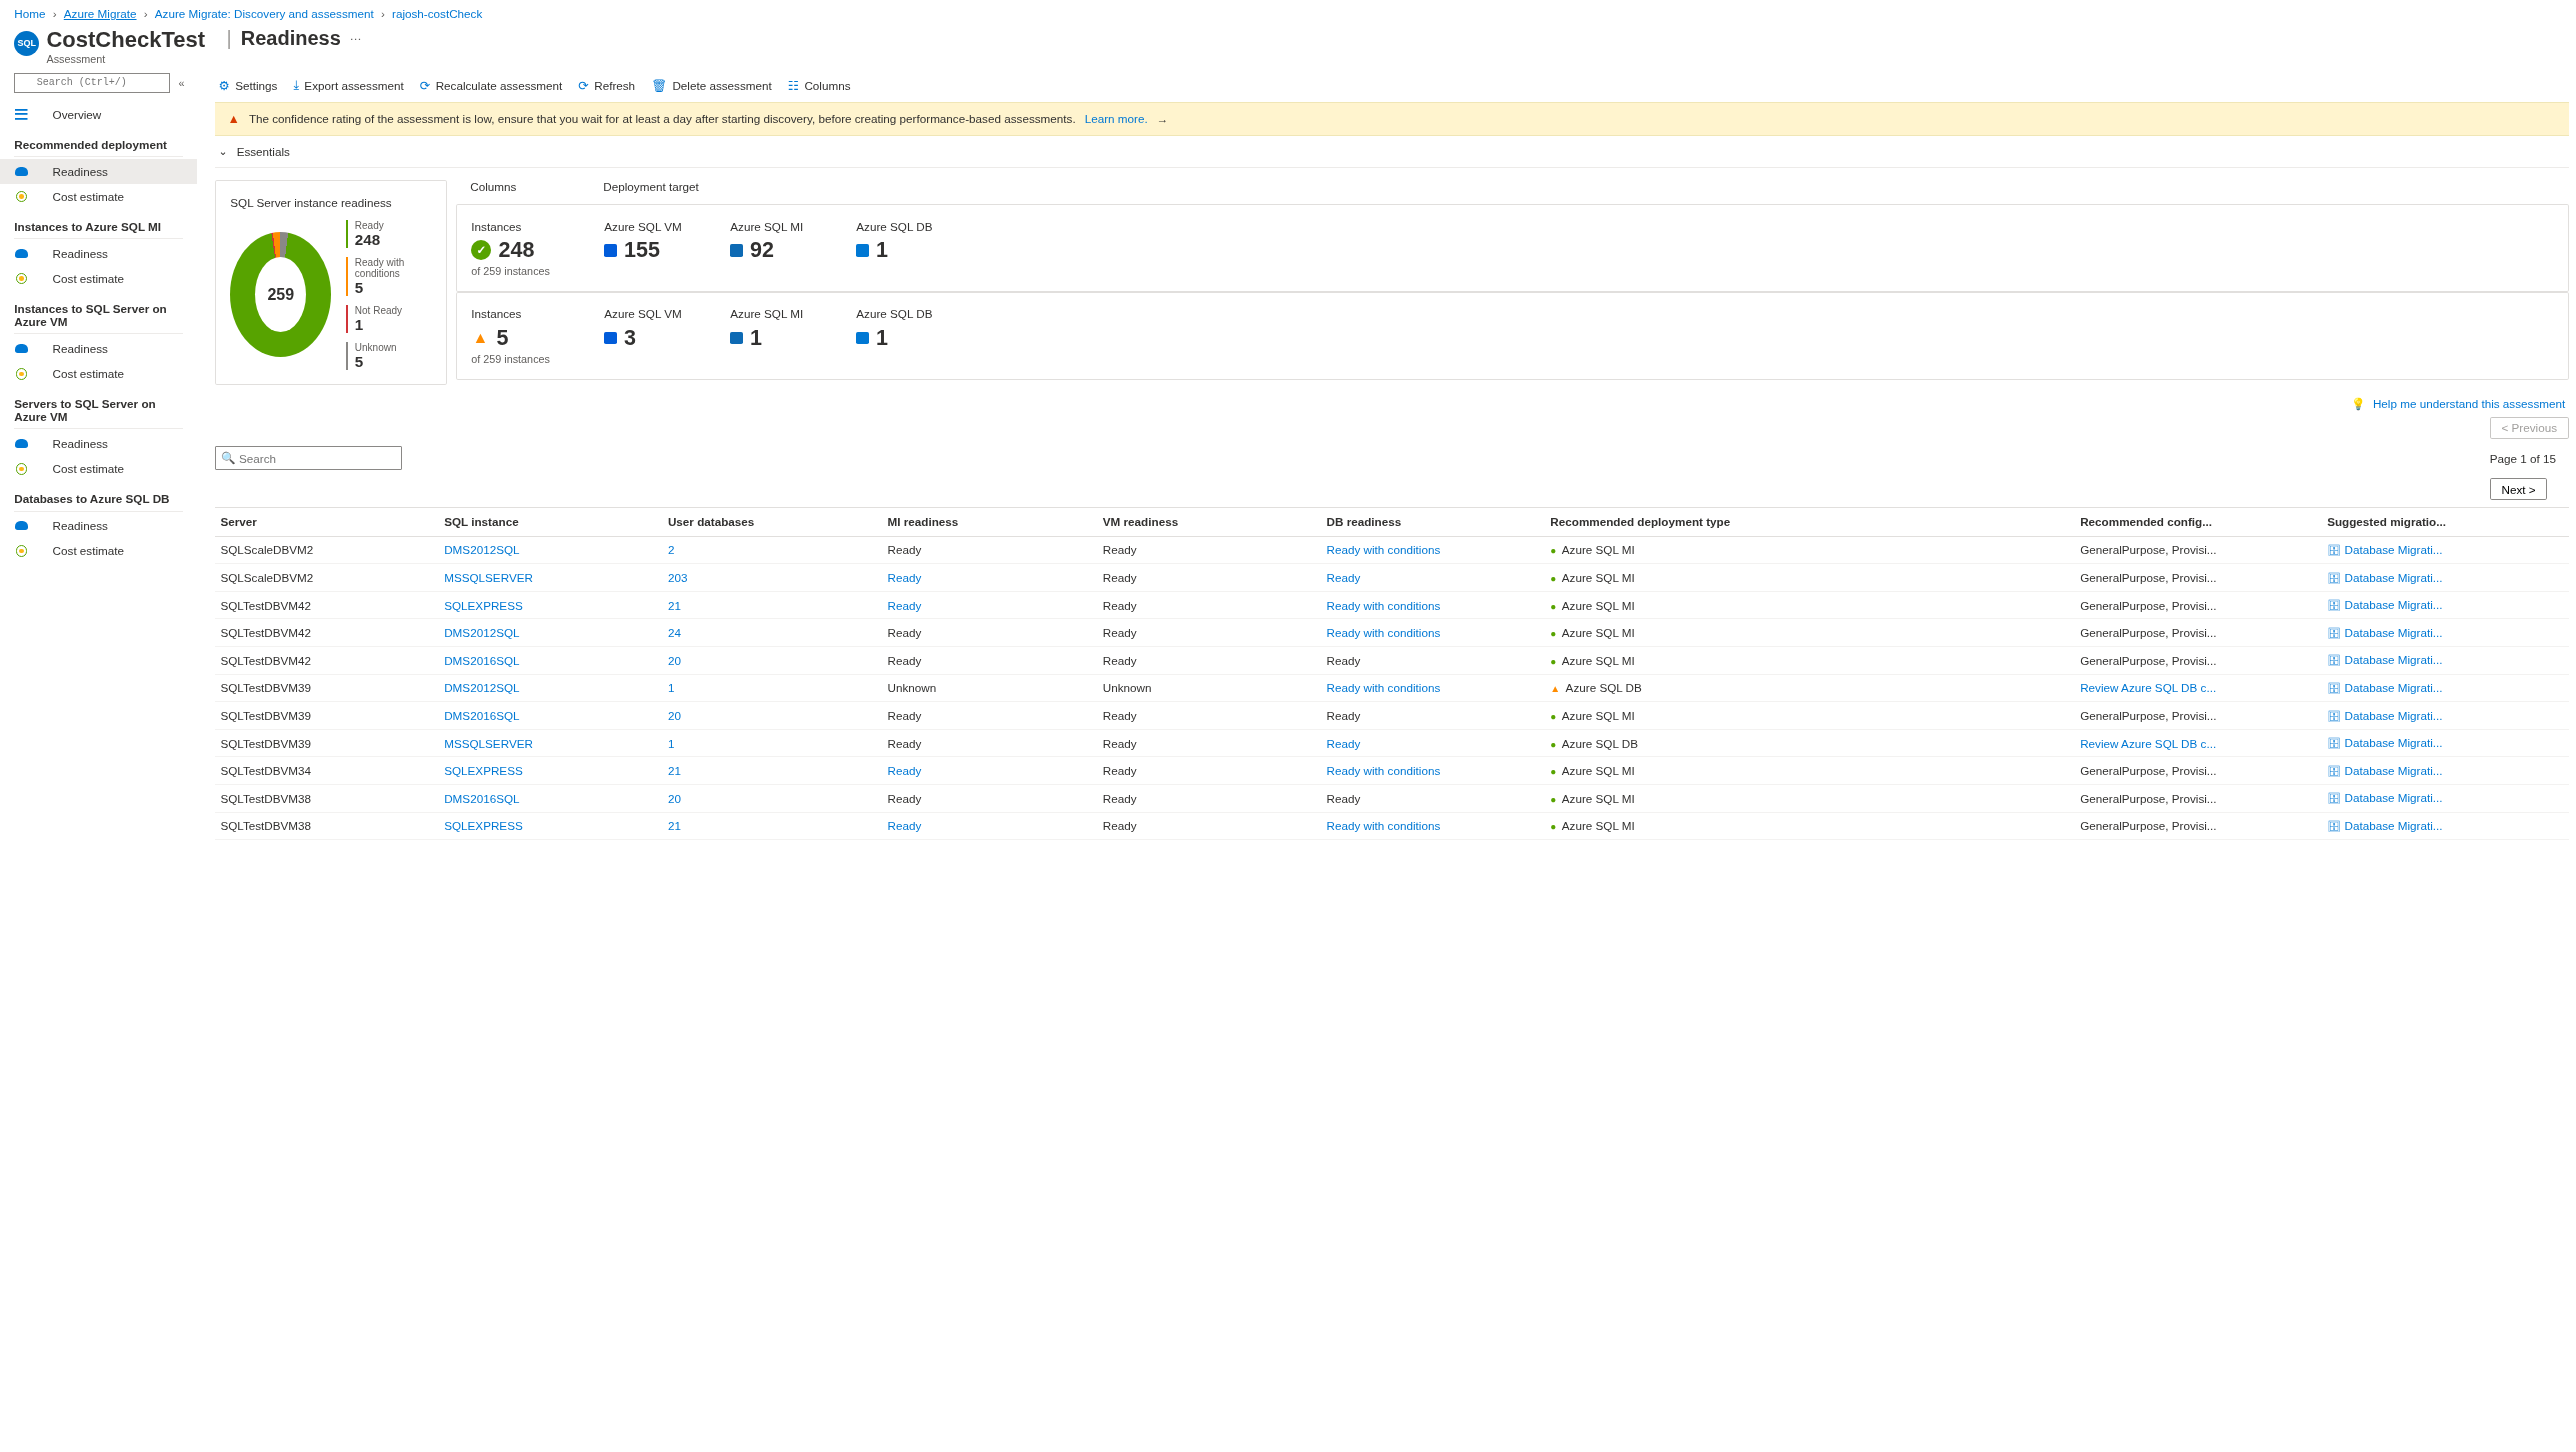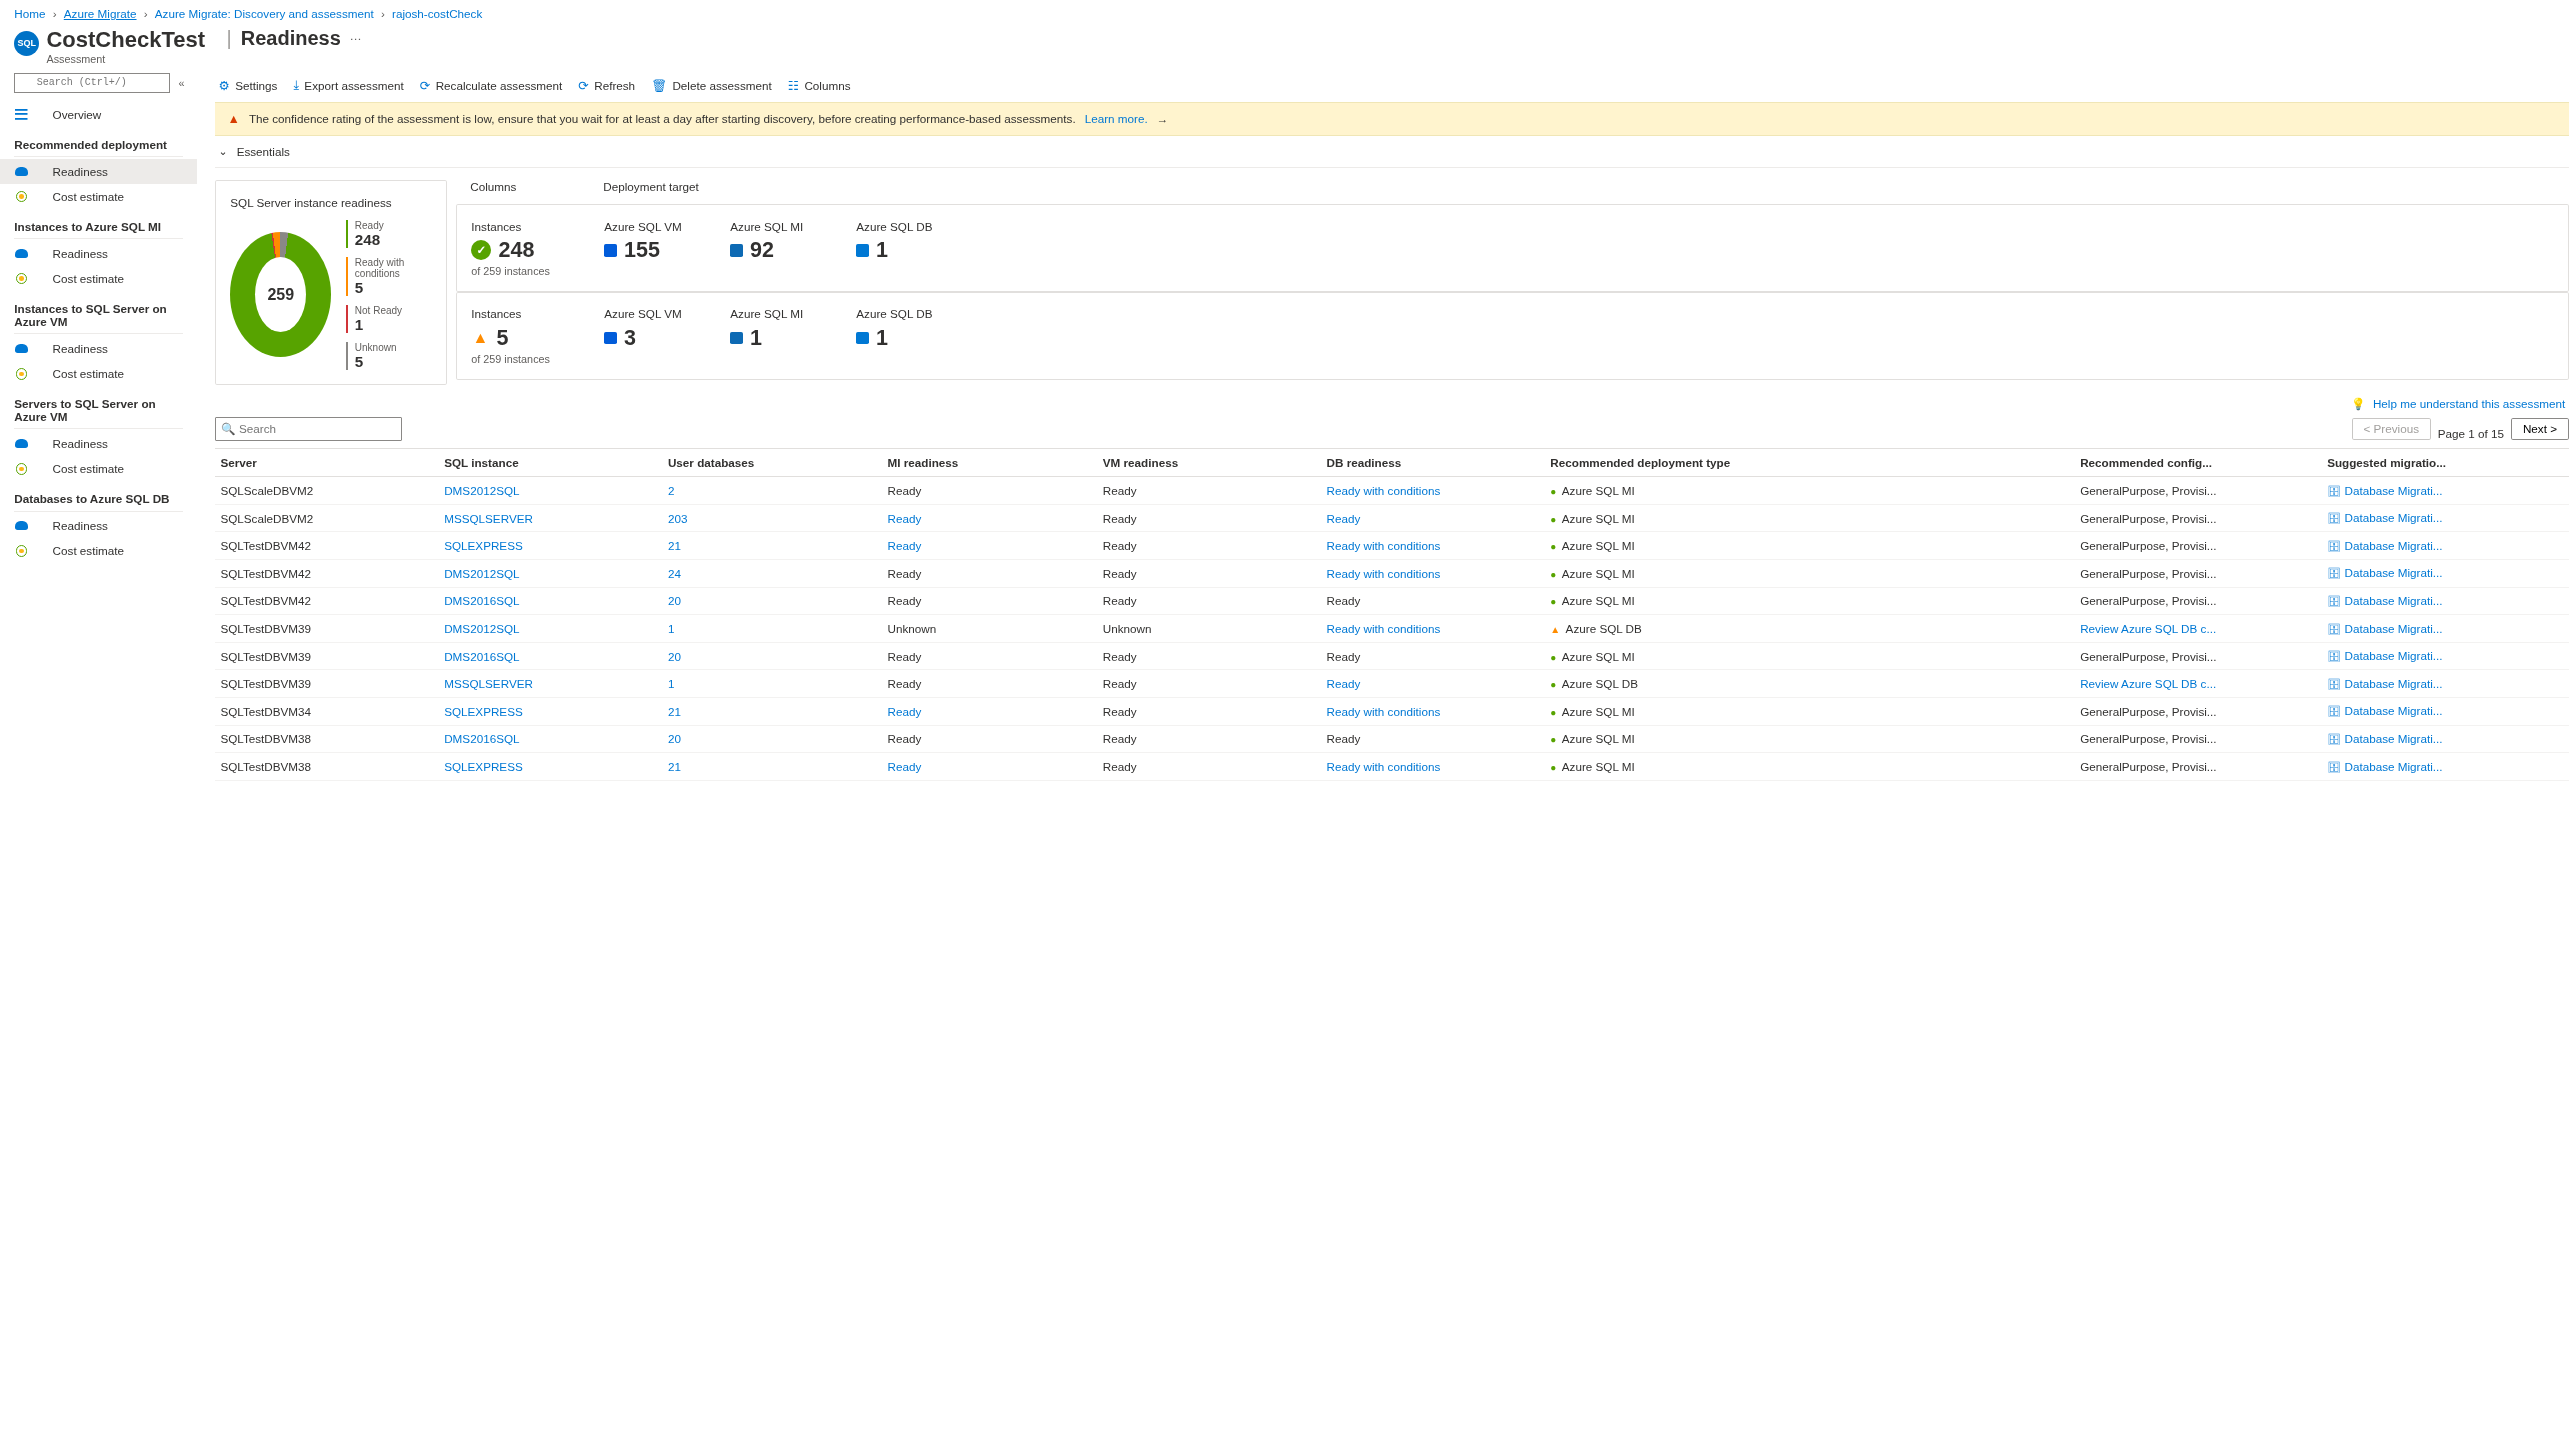--- a/index.html
+++ b/index.html
@@ -73,21 +73,21 @@
   .sq { width:12.5px;height:12.5px;display:inline-block;border-radius:1.8px; }
   .sq.vm{background:#015cda;} .sq.mi{background:#0d6ab4;} .sq.db{background:#0078d4;}
 
   .help-row { text-align:right; padding:12.5px 3.6px 5.4px 0; }
   .help-row .bulb{ color:#ffb900; margin-right:3.6px;}
 
   .table-top { display:flex; align-items:center; gap:10.8px; }
   .tsearch { flex:1; border:0.9px solid #8a8886; border-radius:1px; padding:4.5px 7.2px 4.5px 23px; font-size:11.7px; max-width:690px;}
   .tsearch-wrap{ position:relative; flex:1; max-width:690px;}
   .tsearch-wrap .sicon{ position:absolute; left:6.3px; top:50%; transform:translateY(-50%); color:#0078d4; font-size:11.7px;}
-  .pager { display:flex; align-items:flex-end; gap:7px; margin-left:auto; font-size:11.7px;}
+  .pager { display:flex; align-items:flex-start; gap:13px; margin-left:auto; font-size:11.7px;flex-direction:column;}
   .pbtn{ border:0.9px solid #8a8886; background:#fff; padding:3.6px 10.8px; font-size:11.7px; cursor:pointer; border-radius:1.8px;}
   .pbtn:disabled{ color:#a19f9d; border-color:#c8c6c4; cursor:default;}
 
   table { width:100%; border-collapse:collapse; margin-top:7.2px; table-layout:fixed;}
   th { text-align:left; font-weight:600; font-size:11.7px; padding:7.2px 5.4px; border-top:0.9px solid #e1dfdd; border-bottom:0.9px solid #e1dfdd; white-space:nowrap; overflow:hidden; text-overflow:ellipsis;}
   td { font-size:11.7px; padding:6.3px 5.4px; border-bottom:0.9px solid #f3f2f1; white-space:nowrap; overflow:hidden; text-overflow:ellipsis;}
   .status-ok::before{ content:"●"; color:#57a300; margin-right:5.4px; font-size:10px;}
   .status-warn::before{ content:"▲"; color:#ff8c00; margin-right:5.4px; font-size:10px;}
   .tool-icon{ color:#0078d4; margin-right:3.6px; font-size:10.8px;}
   .right-cards-labels{ display:flex; gap:18px; padding:0 0 1.8px 0;}

